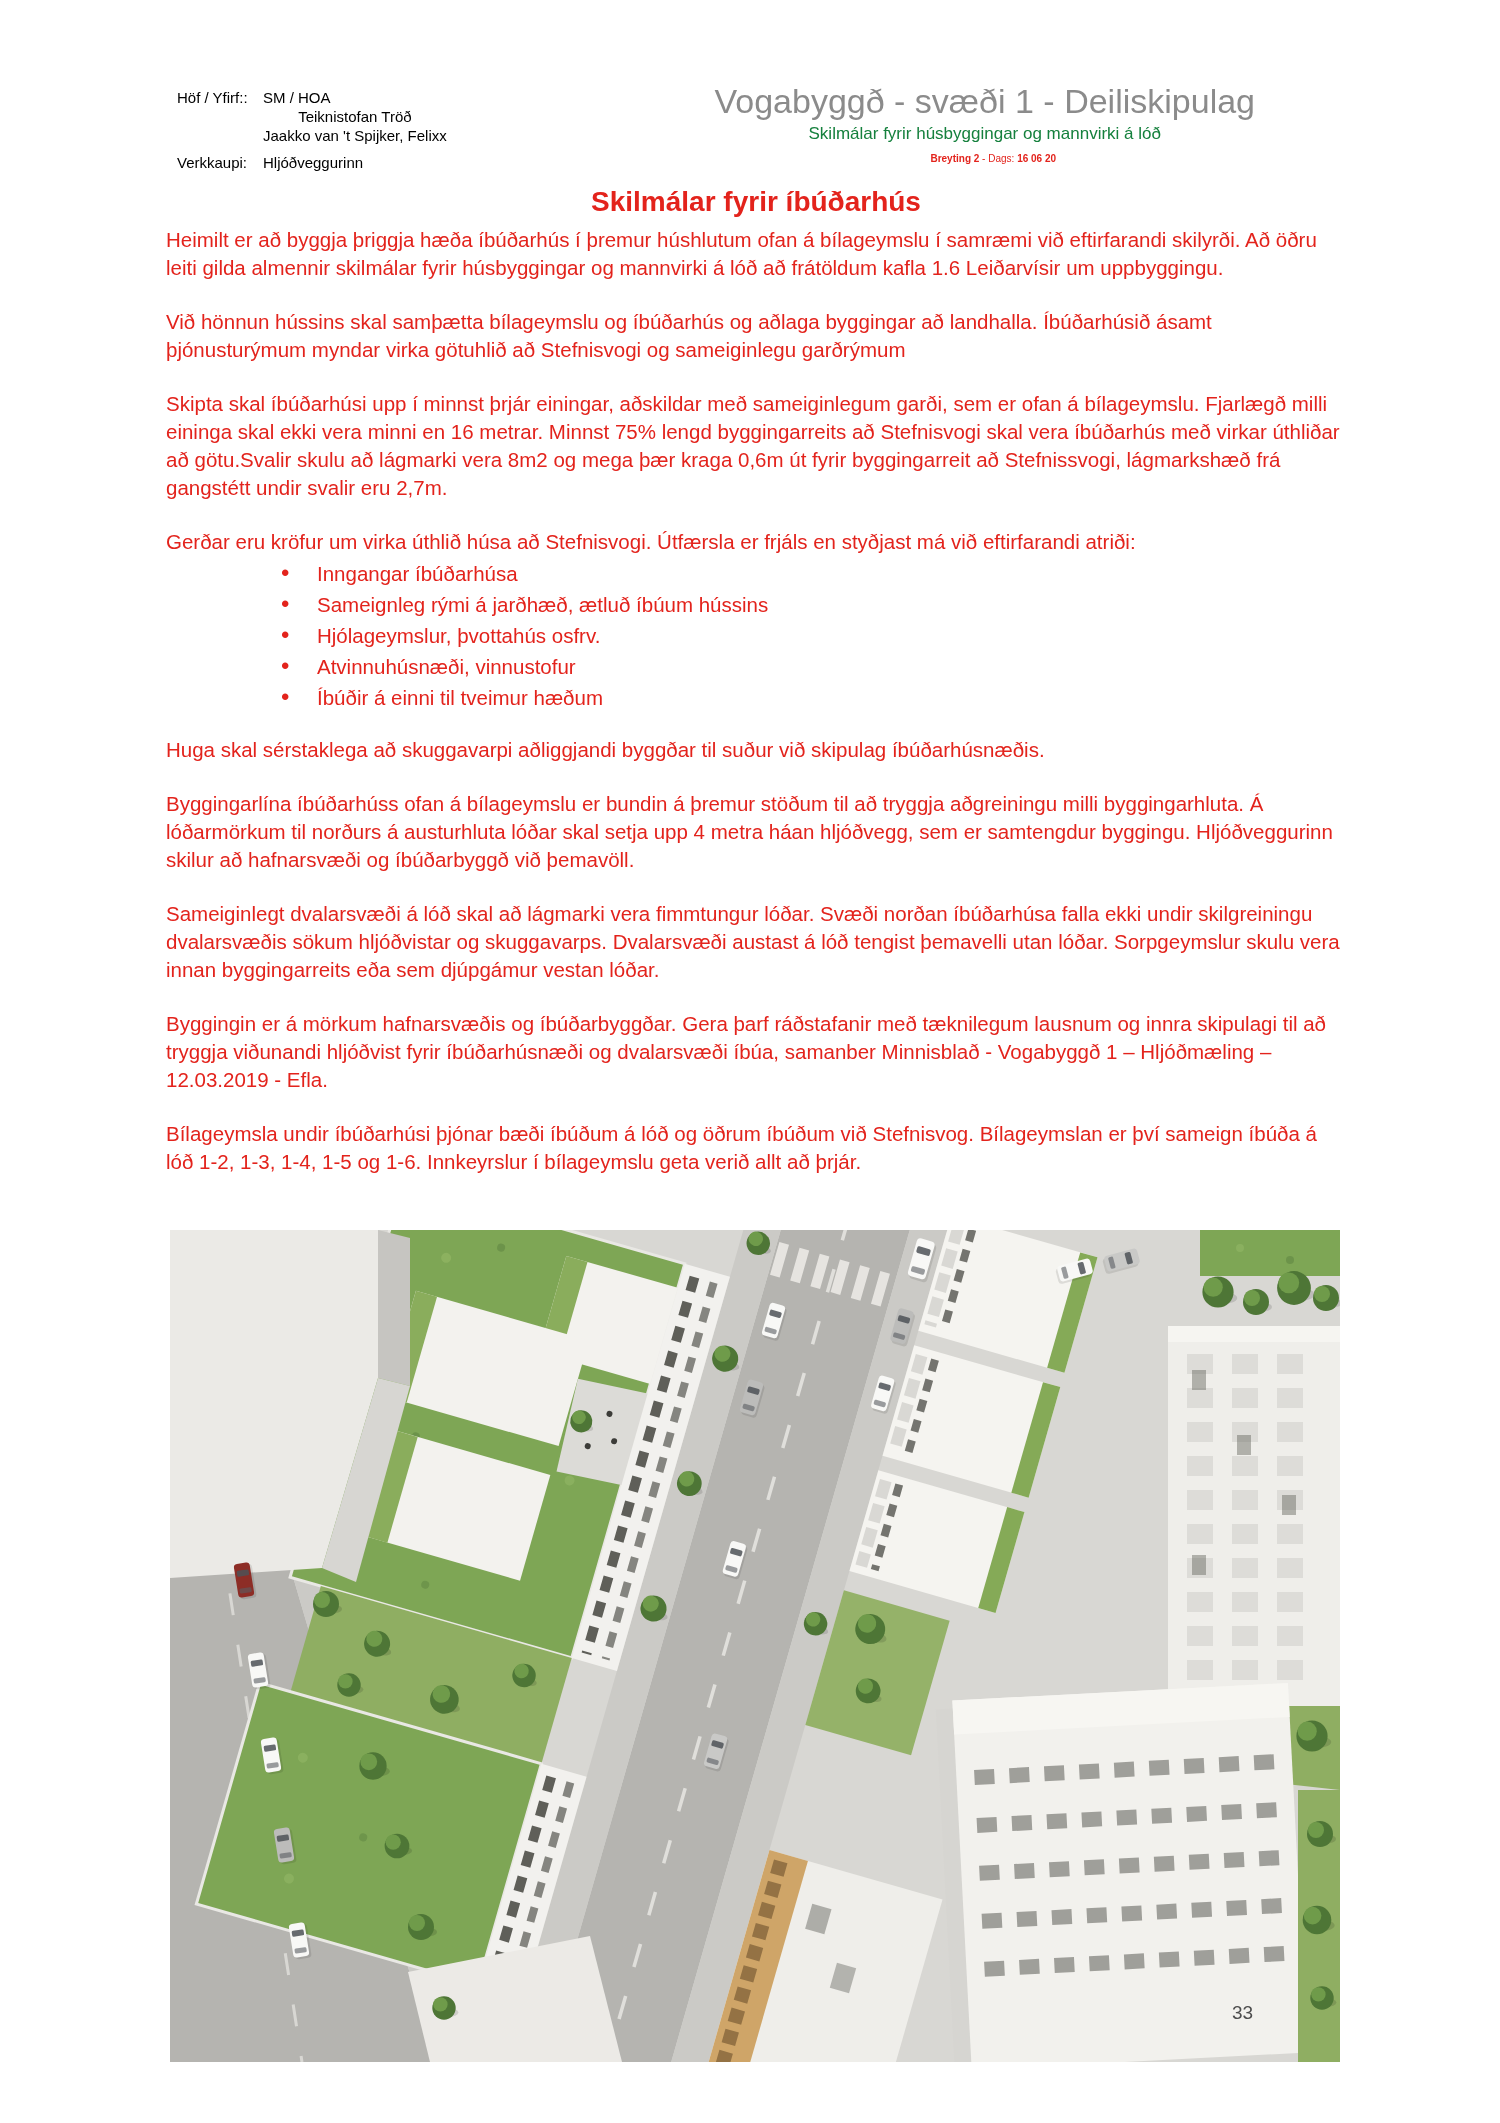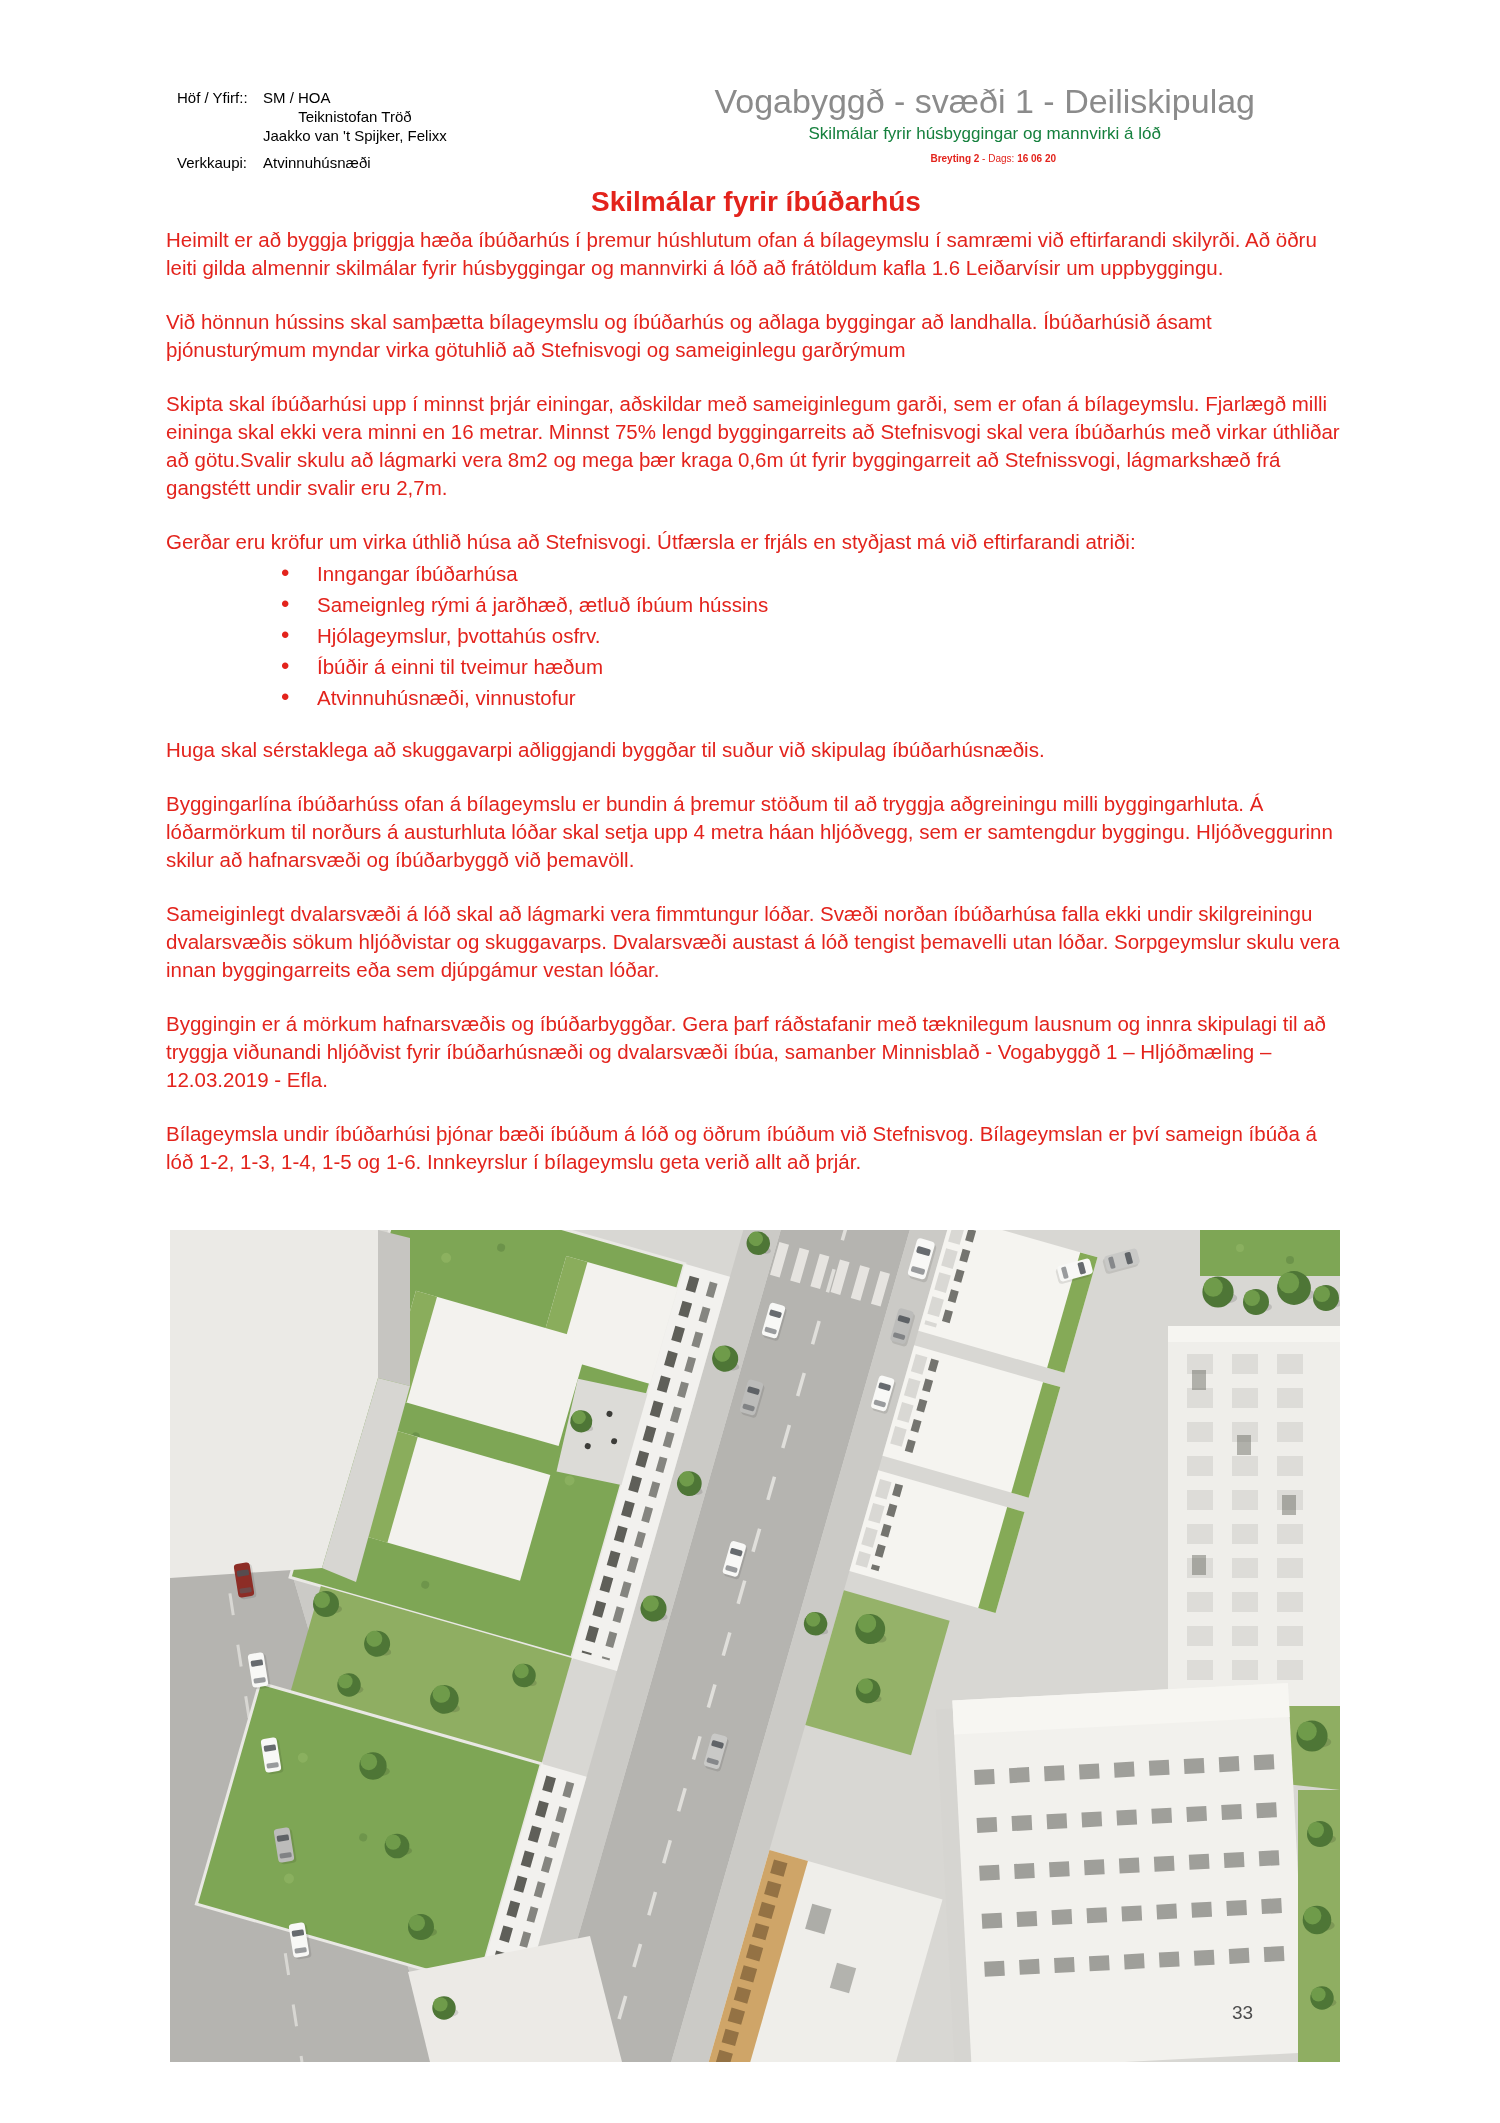--- a/index.html
+++ b/index.html
@@ -33,41 +33,41 @@
 
   .page-number{position:absolute;left:1232px;top:2002px;font-size:19px;color:#4d4d4d;}
 </style>
 </head>
 <body>
 
 <div class="meta">
   <div class="meta-row"><span class="meta-label">Höf / Yfirf::</span><span>SM / HOA</span></div>
   <div class="meta-row meta-indent">Teiknistofan Tröð</div>
   <div class="meta-row meta-indent">Jaakko van 't Spijker, Felixx</div>
-  <div class="meta-row meta-gap"><span class="meta-label">Verkkaupi:</span><span>Atvinnuhúsnæði</span></div>
+  <div class="meta-row meta-gap"><span class="meta-label">Verkkaupi:</span><span>Hljóðveggurinn</span></div>
 </div>
 
 <div class="title-block">
   <div class="doc-title">Vogabyggð - svæði 1 - Deiliskipulag</div>
   <div class="doc-subtitle">Skilmálar fyrir húsbyggingar og mannvirki á lóð</div>
   <div class="revision"><span class="b">Breyting 2</span><span> - Dags: </span><span class="b">16 06 20</span></div>
 </div>
 
 <div class="content">
   <h1 class="section-heading">Skilmálar fyrir íbúðarhús</h1>
   <p>Heimilt er að byggja þriggja hæða íbúðarhús í þremur húshlutum ofan á bílageymslu í samræmi við eftirfarandi skilyrði. Að öðru leiti gilda almennir skilmálar fyrir húsbyggingar og mannvirki á lóð að frátöldum kafla 1.6 Leiðarvísir um uppbyggingu.</p>
   <p>Við hönnun hússins skal samþætta bílageymslu og íbúðarhús og aðlaga byggingar að landhalla. Íbúðarhúsið ásamt þjónusturýmum myndar virka götuhlið að Stefnisvogi og sameiginlegu garðrýmum</p>
   <p>Skipta skal íbúðarhúsi upp í minnst þrjár einingar, aðskildar með sameiginlegum garði, sem er ofan á bílageymslu. Fjarlægð milli eininga skal ekki vera minni en 16 metrar. Minnst 75% lengd byggingarreits að Stefnisvogi skal vera íbúðarhús með virkar úthliðar að götu.Svalir skulu að lágmarki vera 8m2 og mega þær kraga 0,6m út fyrir byggingarreit að Stefnissvogi, lágmarkshæð frá gangstétt undir svalir eru 2,7m.</p>
   <p class="list-intro">Gerðar eru kröfur um virka úthlið húsa að Stefnisvogi. Útfærsla er frjáls en styðjast má við eftirfarandi atriði:</p>
   <ul>
     <li>Inngangar íbúðarhúsa</li>
     <li>Sameignleg rými á jarðhæð, ætluð íbúum hússins</li>
     <li>Hjólageymslur, þvottahús osfrv.</li>
+    <li>Atvinnuhúsnæði, vinnustofur</li>
     <li>Íbúðir á einni til tveimur hæðum</li>
-    <li>Atvinnuhúsnæði, vinnustofur</li>
   </ul>
   <p>Huga skal sérstaklega að skuggavarpi aðliggjandi byggðar til suður við skipulag íbúðarhúsnæðis.</p>
   <p>Byggingarlína íbúðarhúss ofan á bílageymslu er bundin á þremur stöðum til að tryggja aðgreiningu milli byggingarhluta. Á lóðarmörkum til norðurs á austurhluta lóðar skal setja upp 4 metra háan hljóðvegg, sem er samtengdur byggingu. Hljóðveggurinn skilur að hafnarsvæði og íbúðarbyggð við þemavöll.</p>
   <p>Sameiginlegt dvalarsvæði á lóð skal að lágmarki vera fimmtungur lóðar. Svæði norðan íbúðarhúsa falla ekki undir skilgreiningu dvalarsvæðis sökum hljóðvistar og skuggavarps. Dvalarsvæði austast á lóð tengist þemavelli utan lóðar. Sorpgeymslur skulu vera innan byggingarreits eða sem djúpgámur vestan lóðar.</p>
   <p>Byggingin er á mörkum hafnarsvæðis og íbúðarbyggðar. Gera þarf ráðstafanir með tæknilegum lausnum og innra skipulagi til að tryggja viðunandi hljóðvist fyrir íbúðarhúsnæði og dvalarsvæði íbúa, samanber Minnisblað - Vogabyggð 1 – Hljóðmæling – 12.03.2019 - Efla.</p>
   <p>Bílageymsla undir íbúðarhúsi þjónar bæði íbúðum á lóð og öðrum íbúðum við Stefnisvog. Bílageymslan er því sameign íbúða á lóð 1-2, 1-3, 1-4, 1-5 og 1-6. Innkeyrslur í bílageymslu geta verið allt að þrjár.</p>
 </div>
 
 <figure class="aerial">
 <svg viewBox="0 0 1170 832" width="1170" height="832">

